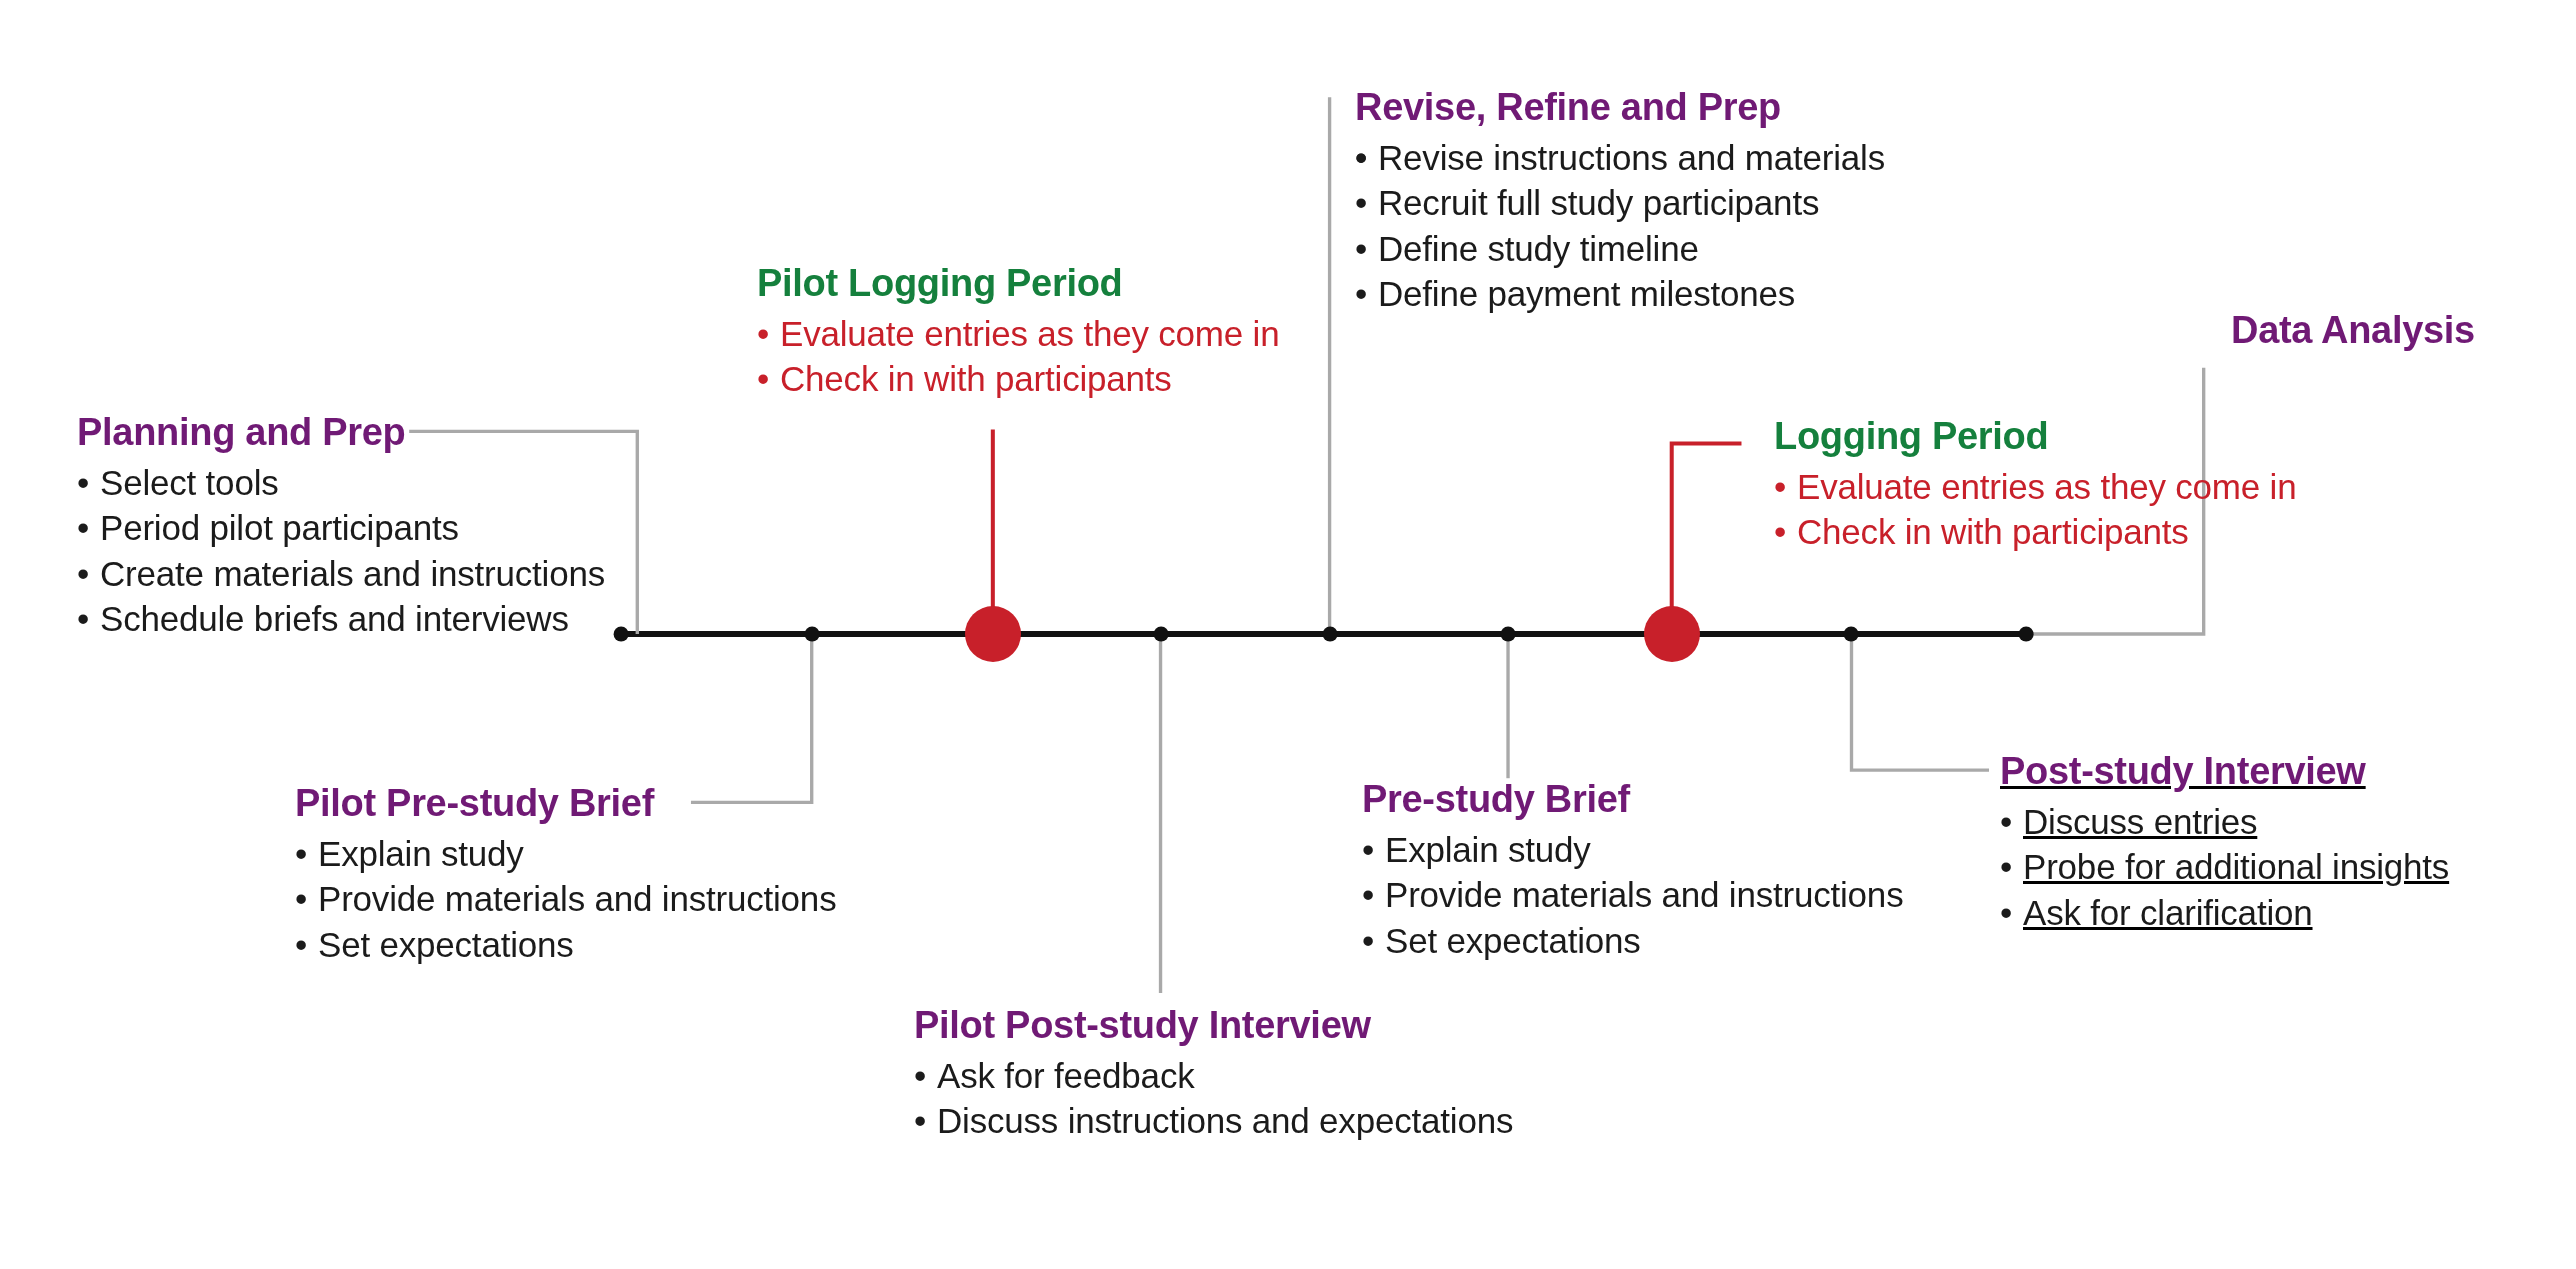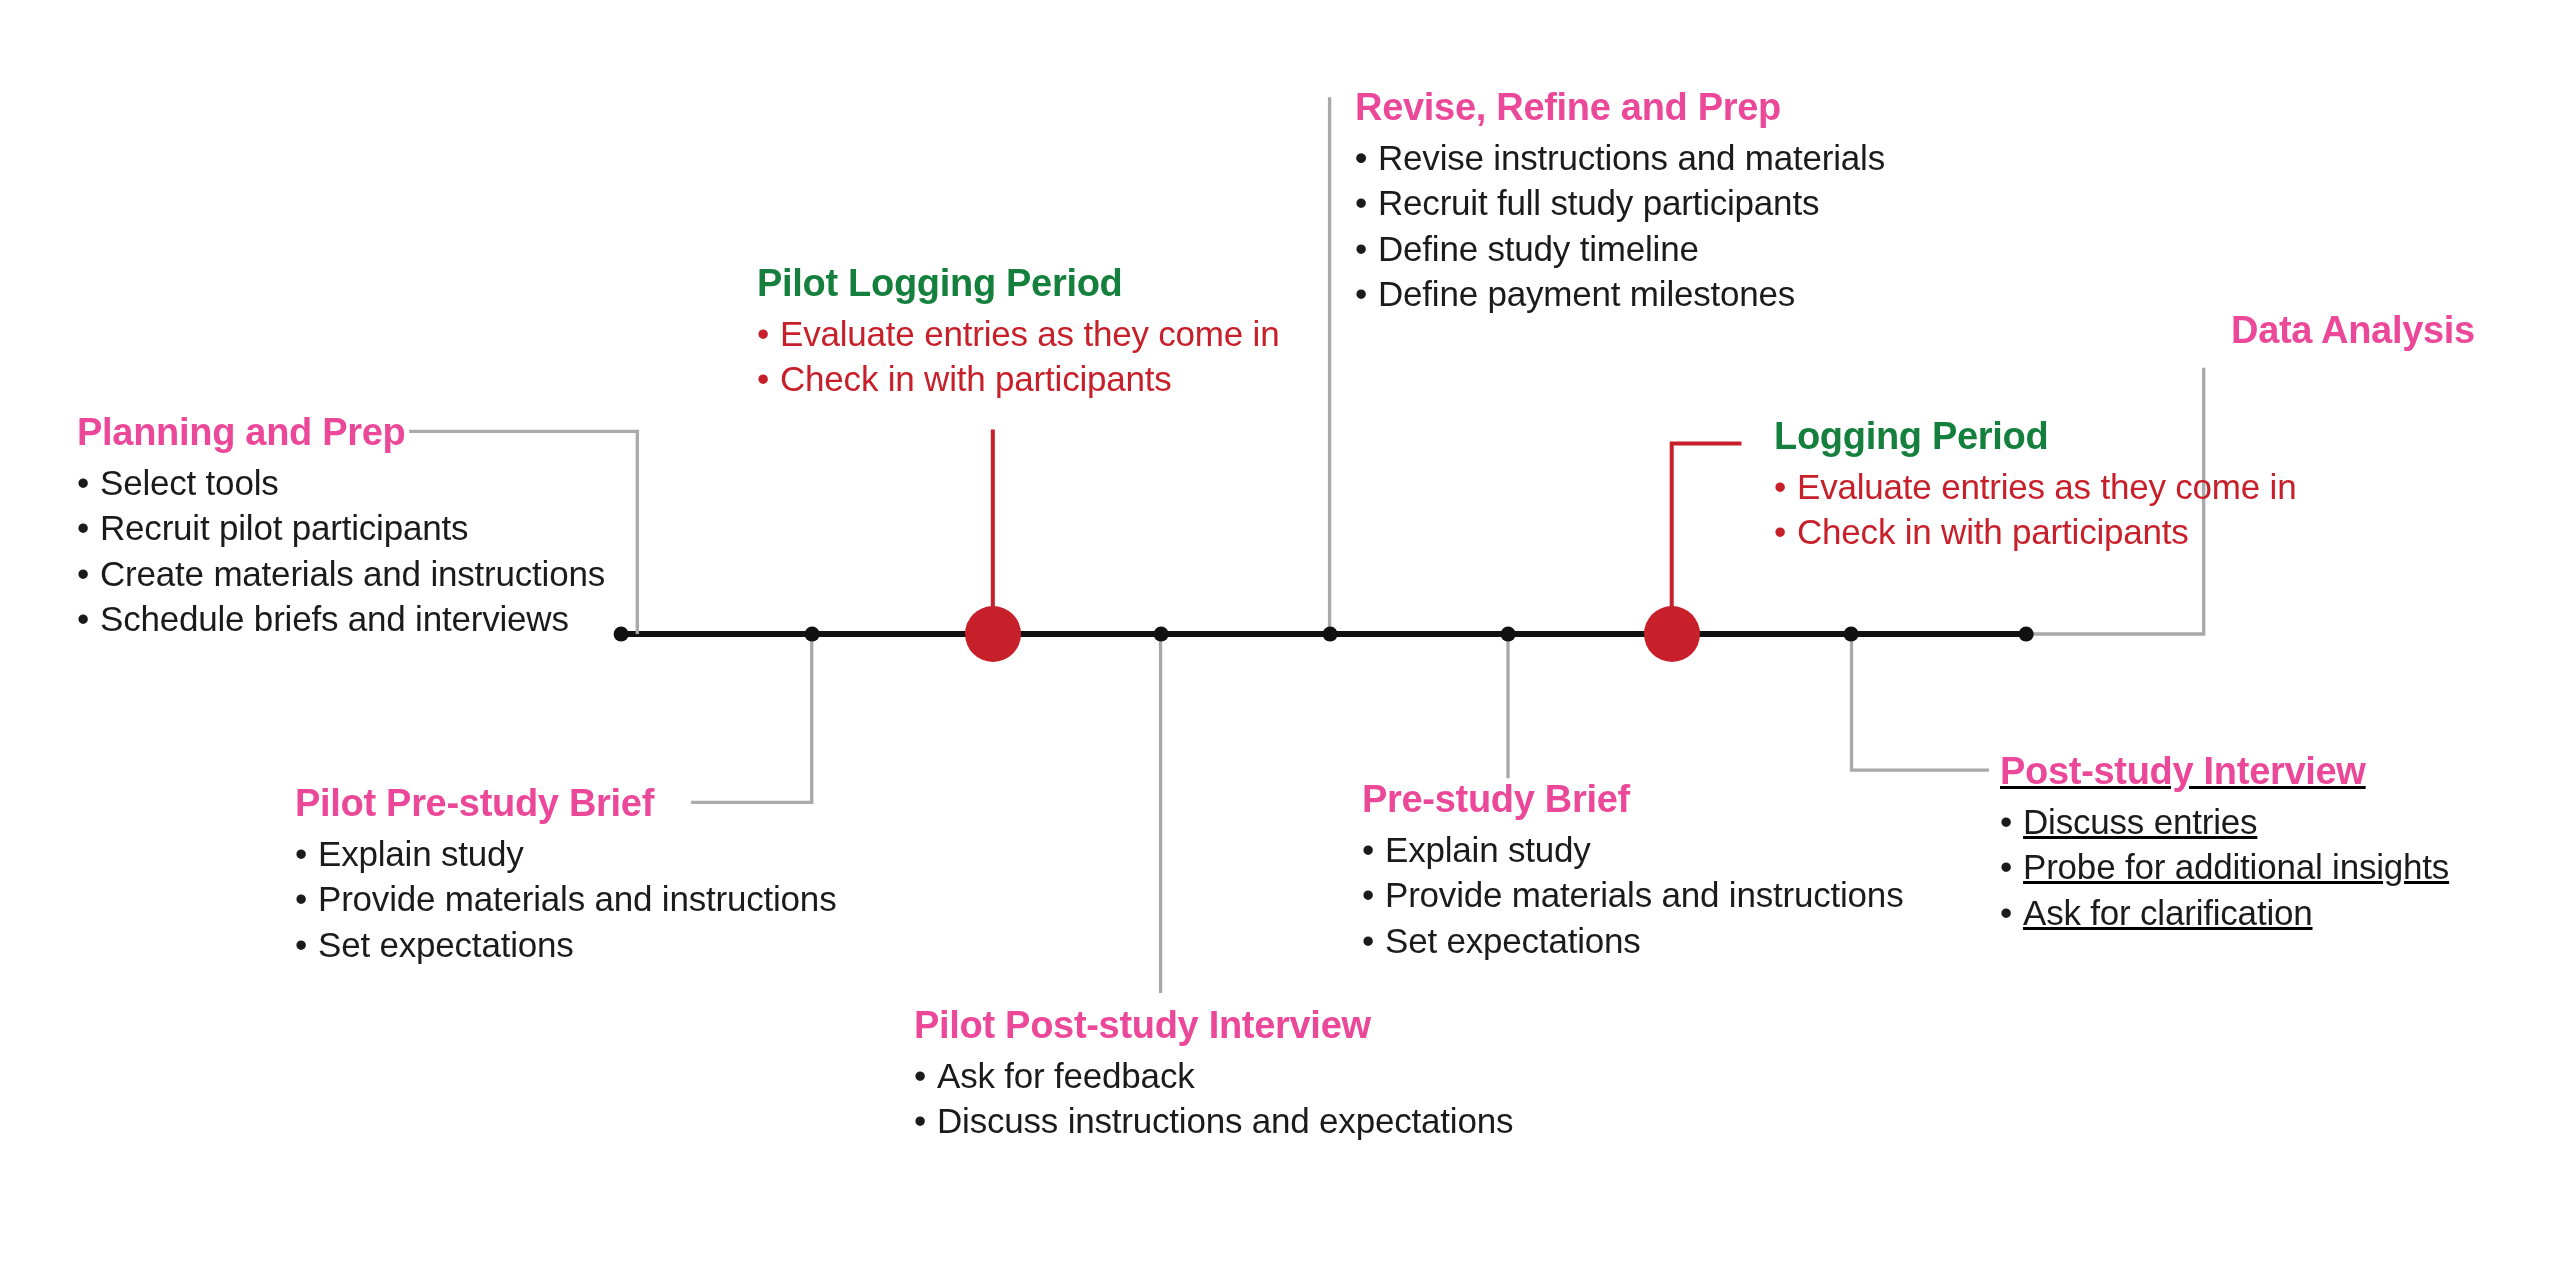--- a/index.html
+++ b/index.html
@@ -23,21 +23,21 @@
     height: 1270px;
     pointer-events: none;
   }
   .block {
     position: absolute;
     white-space: nowrap;
   }
   .block .b-title {
     font-size: 38px;
     font-weight: bold;
-    color: #ec4899;
+    color: #701a75;
     letter-spacing: -0.3px;
     margin: 0 0 6.7px 0;
     line-height: 1.12;
   }
   .block.red .b-title {
     color: #15803d;
   }
   .block ul.b-list {
     list-style: none;
     margin: 0;
@@ -107,21 +107,21 @@
   <div class="node" style="left:1330px; top:634px; width:14.8px; height:14.8px;"></div>
   <div class="node" style="left:1508px; top:634px; width:14.8px; height:14.8px;"></div>
   <div class="node big" style="left:1672px; top:634px; width:56px; height:56px;"></div>
   <div class="node" style="left:1851px; top:634px; width:14.8px; height:14.8px;"></div>
   <div class="node" style="left:2026px; top:634px; width:14.8px; height:14.8px;"></div>
 
   <div class="block" style="left:42px; top:411px;margin-left:35px;">
     <div class="b-title">Planning and Prep</div>
     <ul class="b-list">
       <li><span class="bullet">•</span><span>Select tools</span></li>
-      <li><span class="bullet">•</span><span>Recruit pilot participants</span></li>
+      <li><span class="bullet">•</span><span>Period pilot participants</span></li>
       <li><span class="bullet">•</span><span>Create materials and instructions</span></li>
       <li><span class="bullet">•</span><span>Schedule briefs and interviews</span></li>
     </ul>
   </div>
 
   <div class="block" style="left:295px; top:782px;">
     <div class="b-title">Pilot Pre-study Brief</div>
     <ul class="b-list">
       <li><span class="bullet">•</span><span>Explain study</span></li>
       <li><span class="bullet">•</span><span>Provide materials and instructions</span></li>

